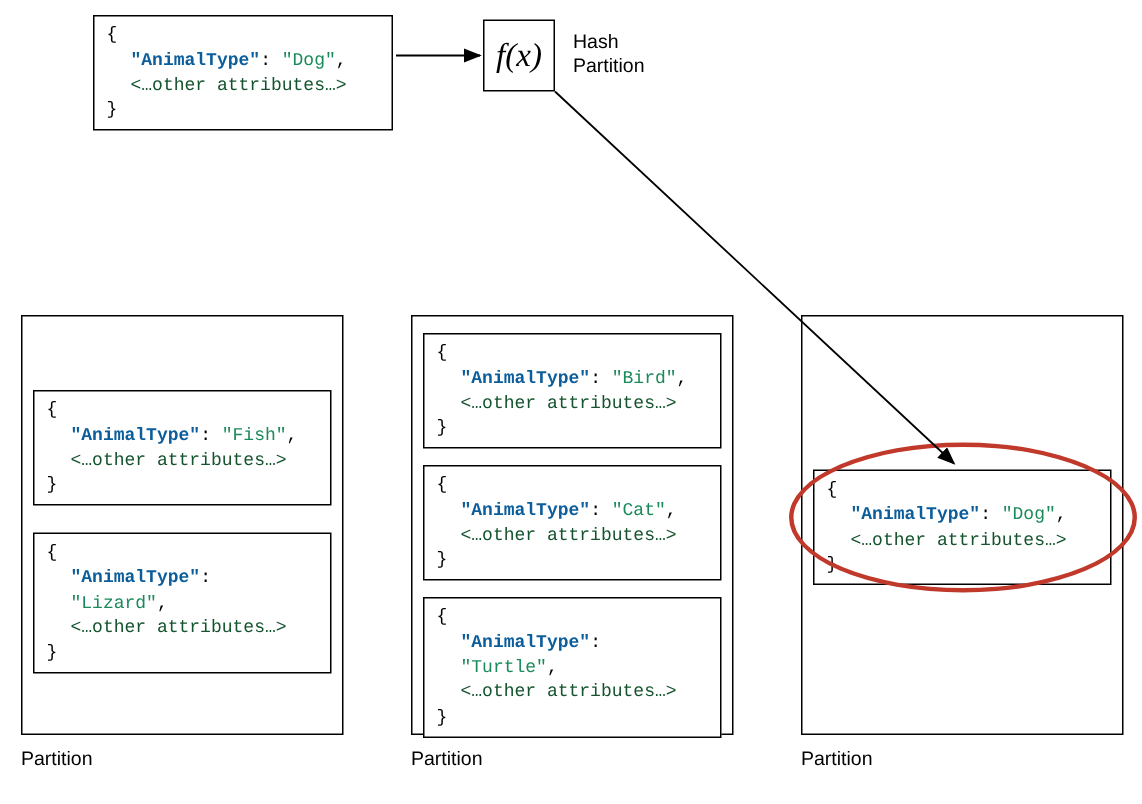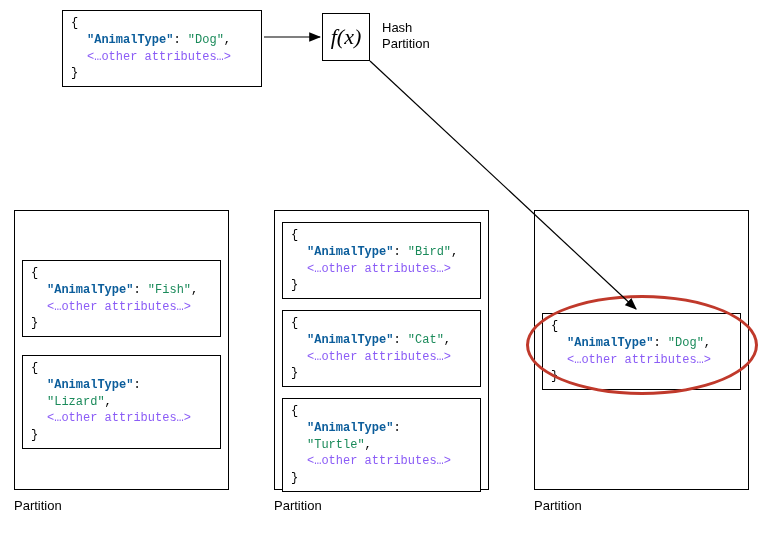--- a/index.html
+++ b/index.html
@@ -17,21 +17,21 @@
     background: #fff;
     padding: 4px 8px;
     font-family: "Courier New", monospace;
     font-size: 12px;
     line-height: 1.4;
     position: absolute;
   }
   .json-box .brace { color: #000; }
   .json-box .key { color: #0b5d9b; font-weight: bold; }
   .json-box .val { color: #1a8a5a; }
-  .json-box .other { color: #8b5cf6; }
+  .json-box .other { color: #14532d; }
   .json-box .indent { margin-left: 16px; display: block; }
   .hash-box {
     position: absolute;
     border: 1px solid #000;
     background: #fff;
     display: flex;
     align-items: center;
     justify-content: center;
     font-family: "Times New Roman", serif;
     font-style: italic;

